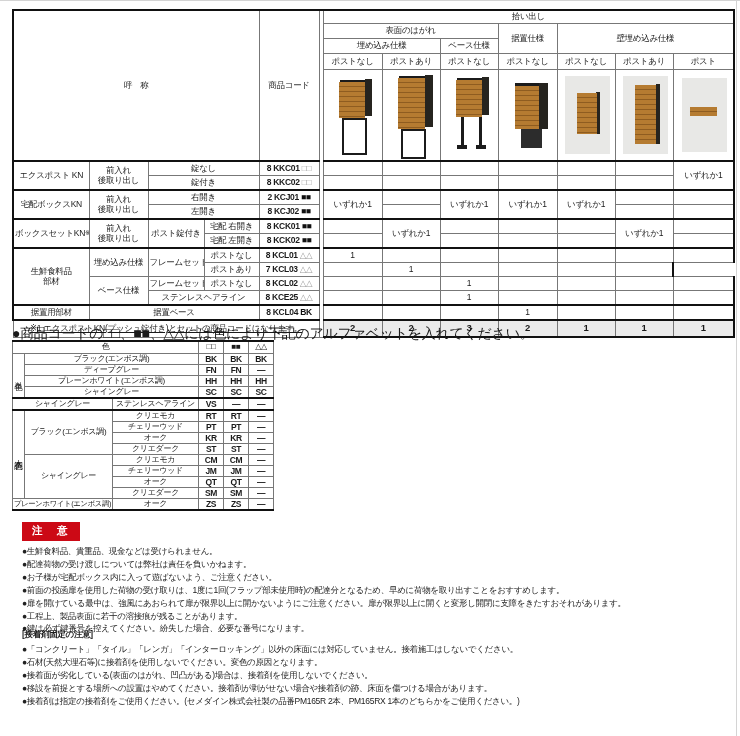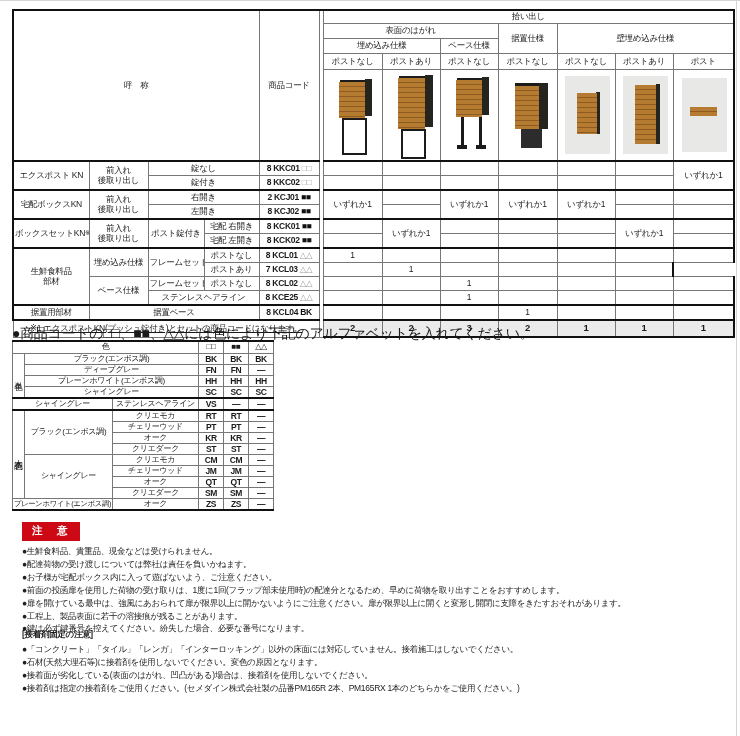--- a/index.html
+++ b/index.html
@@ -445,14 +445,15 @@
   <div class="note">●扉を開けている最中は、強風にあおられて扉が限界以上に開かないようにご注意ください。扉が限界以上に開くと変形し開閉に支障をきたすおそれがあります。</div>
   <div class="note">●工程上、製品表面に若干の溶接痕が残ることがあります。</div>
   <div class="note">●鍵は必ず鍵番号を控えてください。紛失した場合、必要な番号になります。</div>
 </div>
 
 <div class="adhesive-title">[接着剤固定の注意]</div>
 <div class="adhesive-list">
   <div class="note">●「コンクリート」「タイル」「レンガ」「インターロッキング」以外の床面には対応していません。接着施工はしないでください。</div>
   <div class="note">●石材(天然大理石等)に接着剤を使用しないでください。変色の原因となります。</div>
   <div class="note">●接着面が劣化している(表面のはがれ、凹凸がある)場合は、接着剤を使用しないでください。</div>
+  <div class="note">●移設を前提とする場所への設置はやめてください。接着剤が剥がせない場合や接着剤の跡、床面を傷つける場合があります。</div>
   <div class="note">●接着剤は指定の接着剤をご使用ください。(セメダイン株式会社製の品番PM165R 2本、PM165RX 1本のどちらかをご使用ください。)</div>
 </div>
 
 </body></html>

